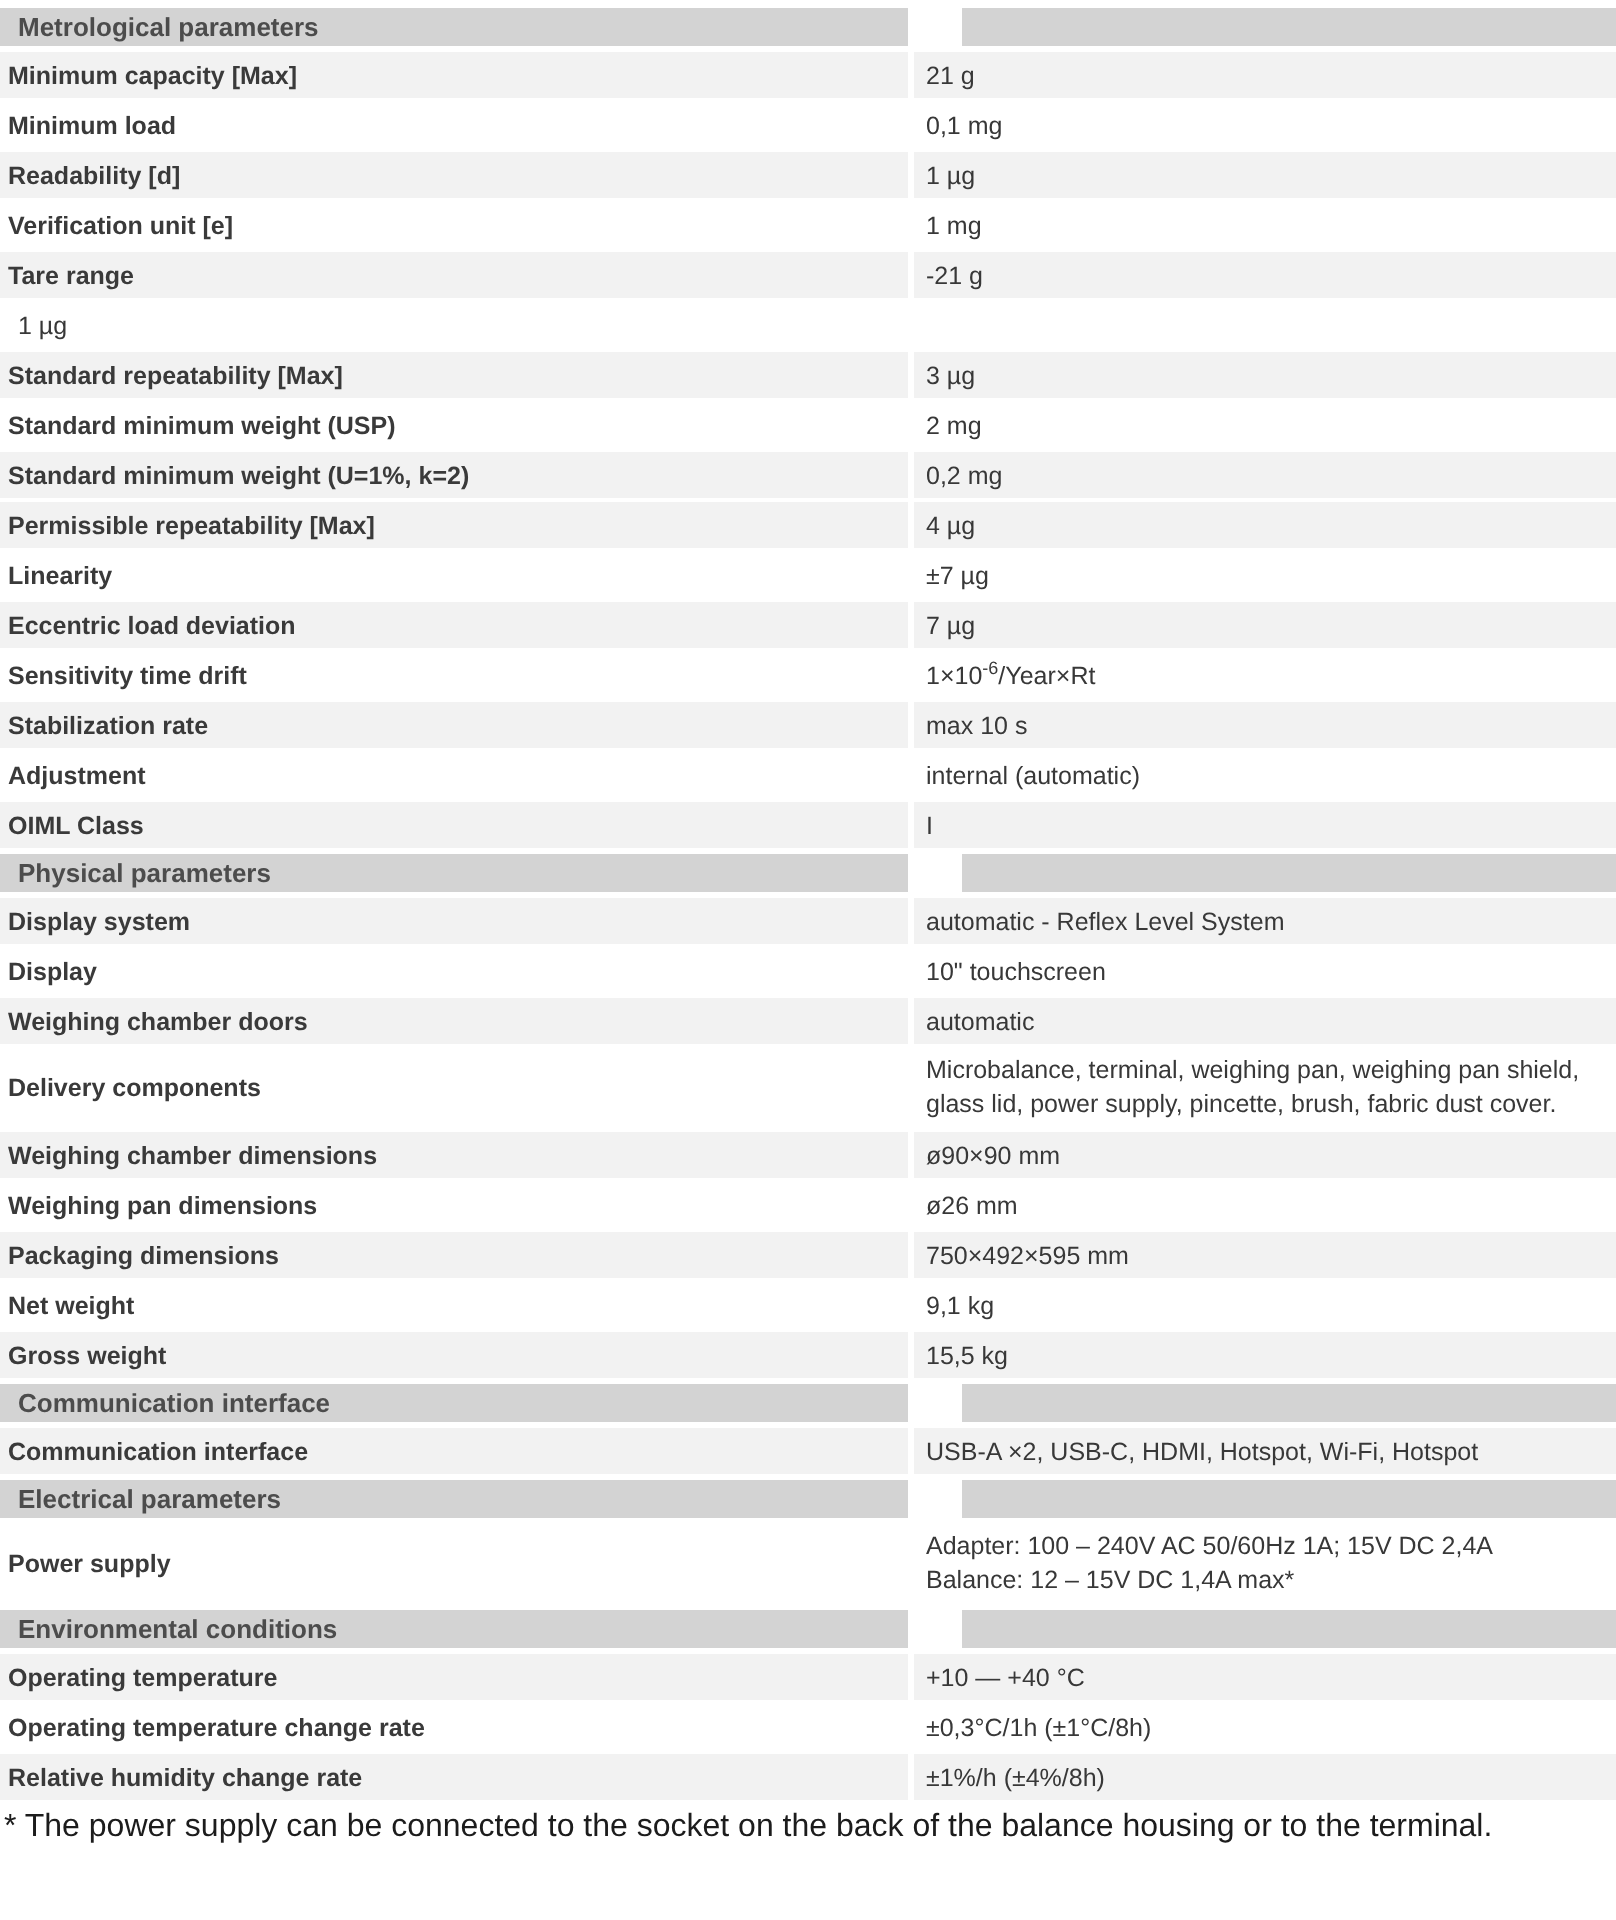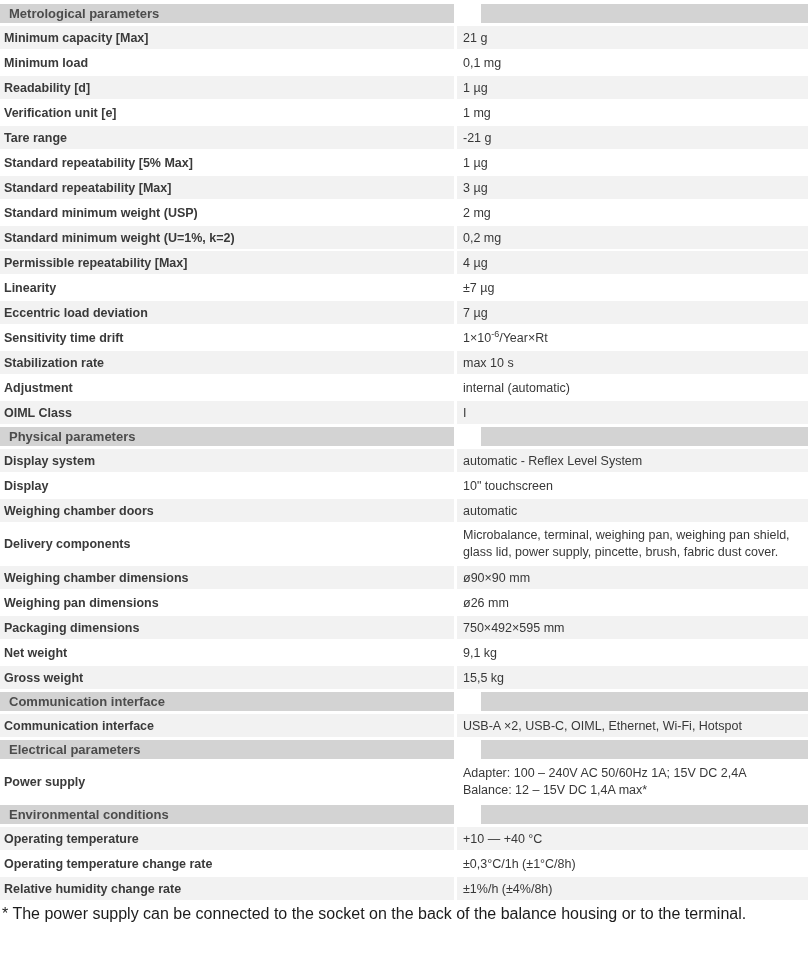--- a/index.html
+++ b/index.html
@@ -76,21 +76,20 @@
     </div>
     <div class="row data-row shade-white">
       <div class="cell-l">Verification unit [e]</div>
       <div class="cell-r">1 mg</div>
     </div>
     <div class="row data-row shade-gray">
       <div class="cell-l">Tare range</div>
       <div class="cell-r">-21 g</div>
     </div>
     <div class="row data-row shade-white">
-      <div class="cell-l">Standard repeatability [5% Max]</div>
       <div class="cell-r">1 µg</div>
     </div>
     <div class="row data-row shade-gray">
       <div class="cell-l">Standard repeatability [Max]</div>
       <div class="cell-r">3 µg</div>
     </div>
     <div class="row data-row shade-white">
       <div class="cell-l">Standard minimum weight (USP)</div>
       <div class="cell-r">2 mg</div>
     </div>
@@ -174,21 +173,21 @@
     <div class="row data-row shade-gray">
       <div class="cell-l">Gross weight</div>
       <div class="cell-r">15,5 kg</div>
     </div>
     <div class="row section-row">
       <div class="cell-l">Communication interface</div>
       <div class="cell-r"></div>
     </div>
     <div class="row data-row shade-gray">
       <div class="cell-l">Communication interface</div>
-      <div class="cell-r">USB-A ×2, USB-C, OIML, Ethernet, Wi-Fi, Hotspot</div>
+      <div class="cell-r">USB-A ×2, USB-C, HDMI, Hotspot, Wi-Fi, Hotspot</div>
     </div>
     <div class="row section-row">
       <div class="cell-l">Electrical parameters</div>
       <div class="cell-r"></div>
     </div>
     <div class="row data-row shade-white tall">
       <div class="cell-l">Power supply</div>
       <div class="cell-r">
         <div class="val-lines">
           <div>Adapter: 100 – 240V AC 50/60Hz 1A; 15V DC 2,4A</div>

